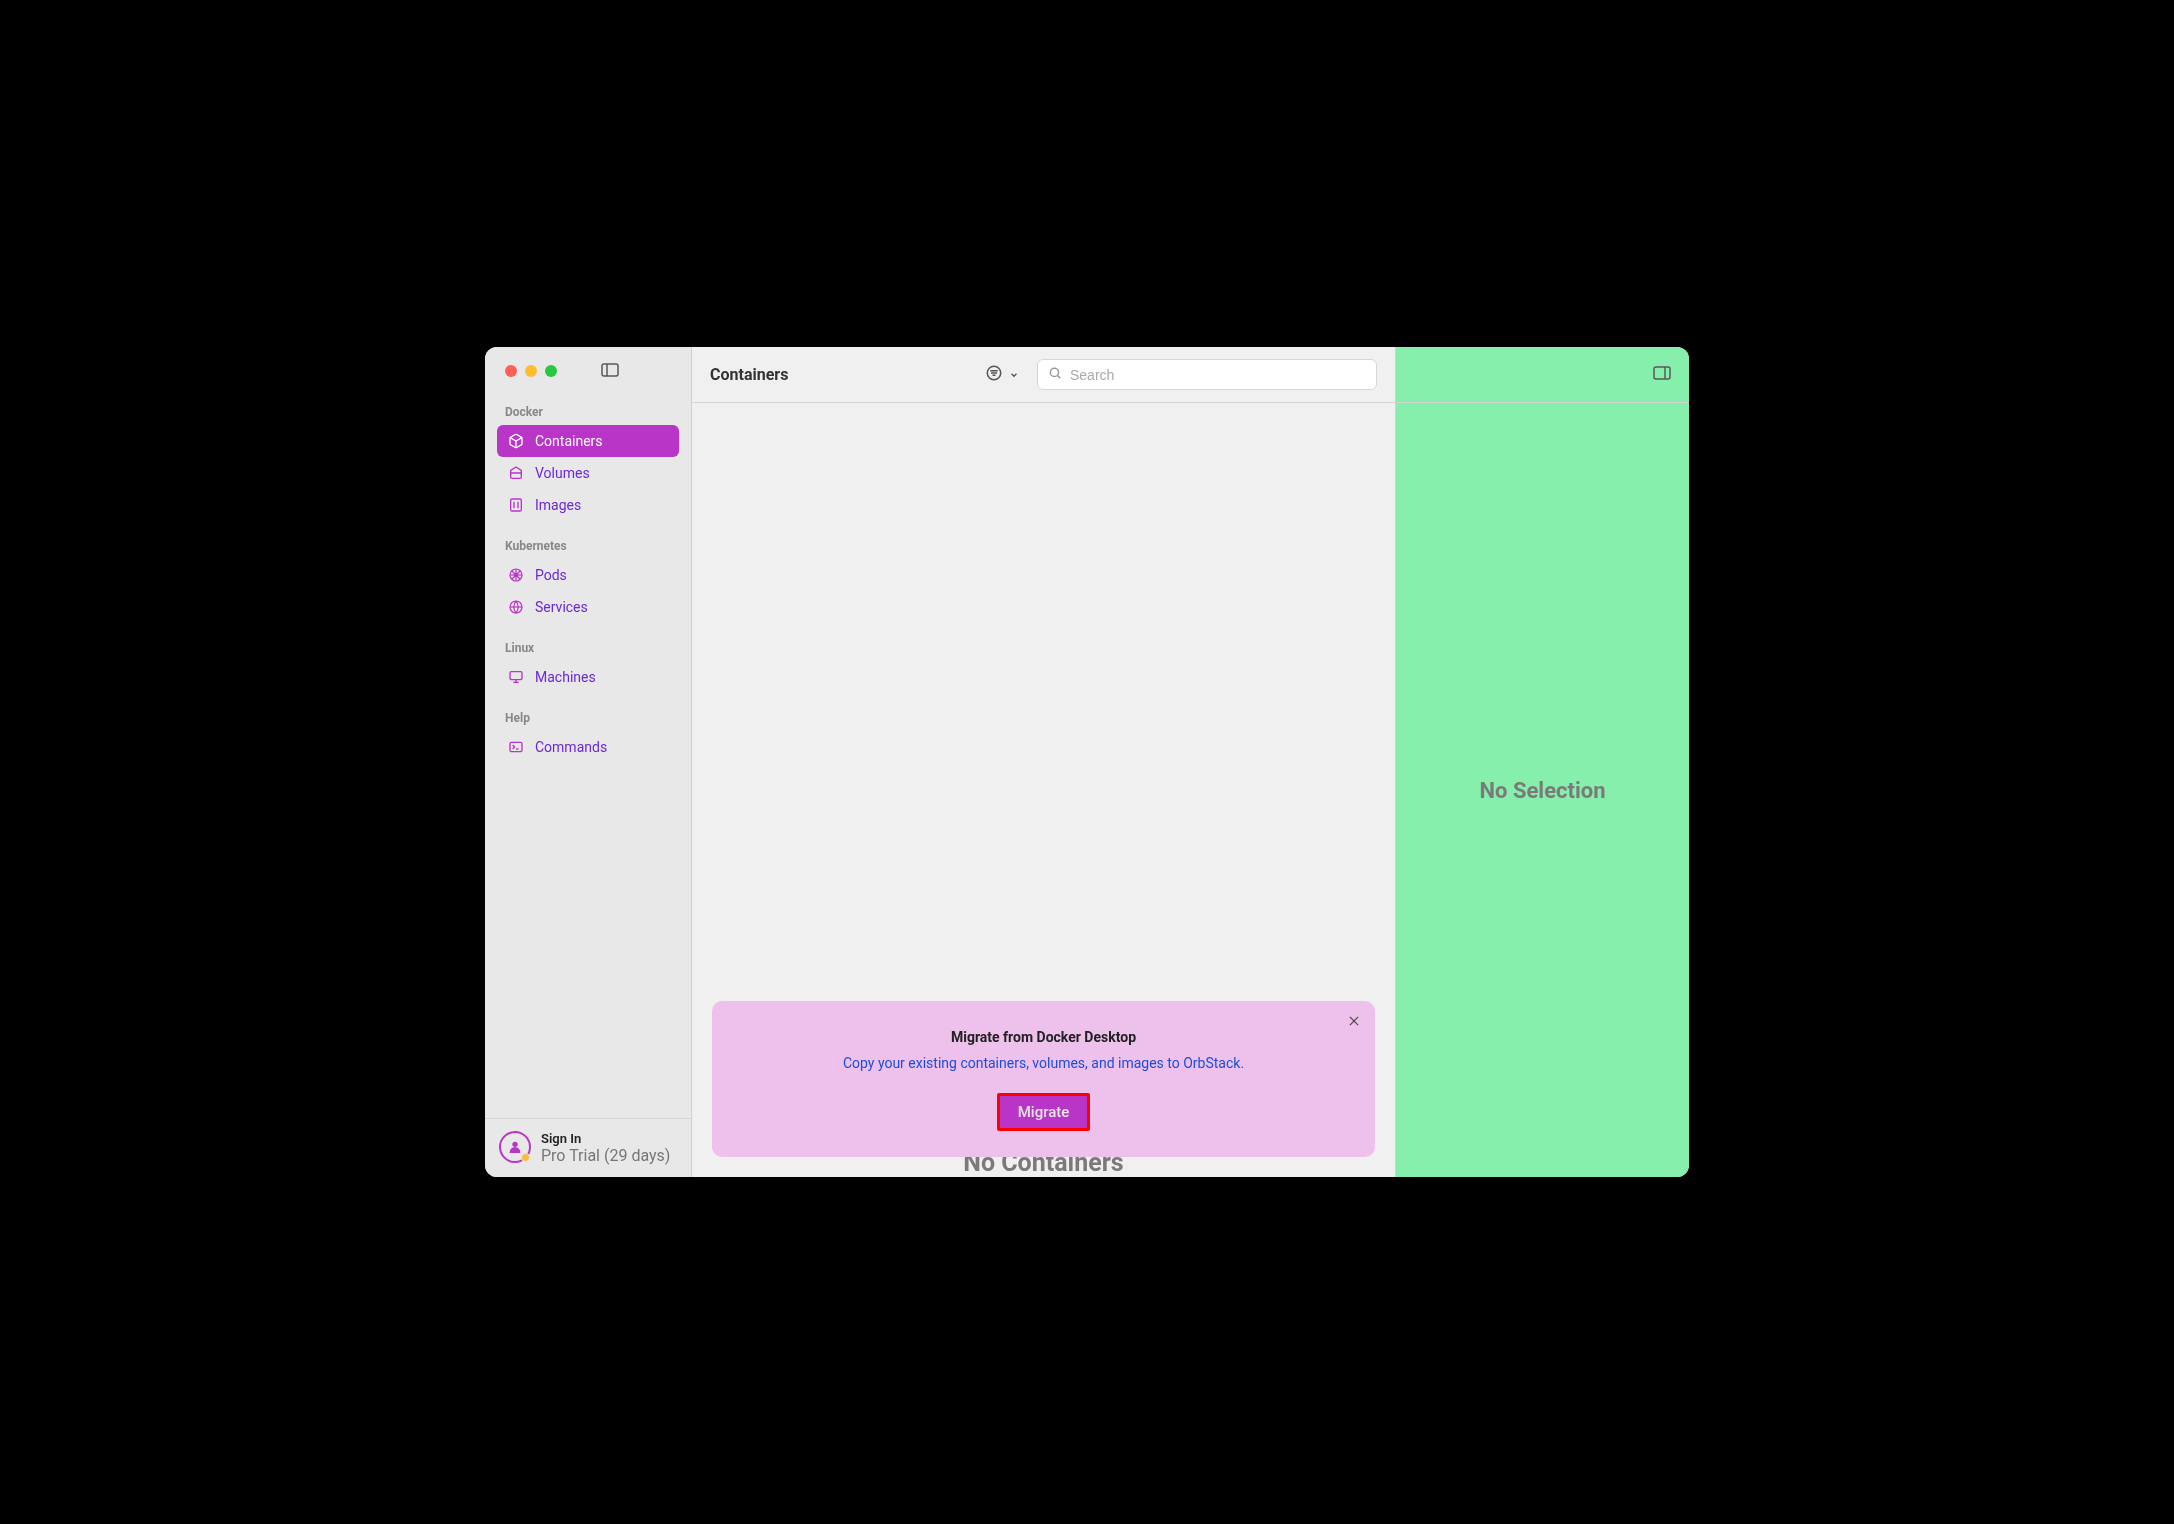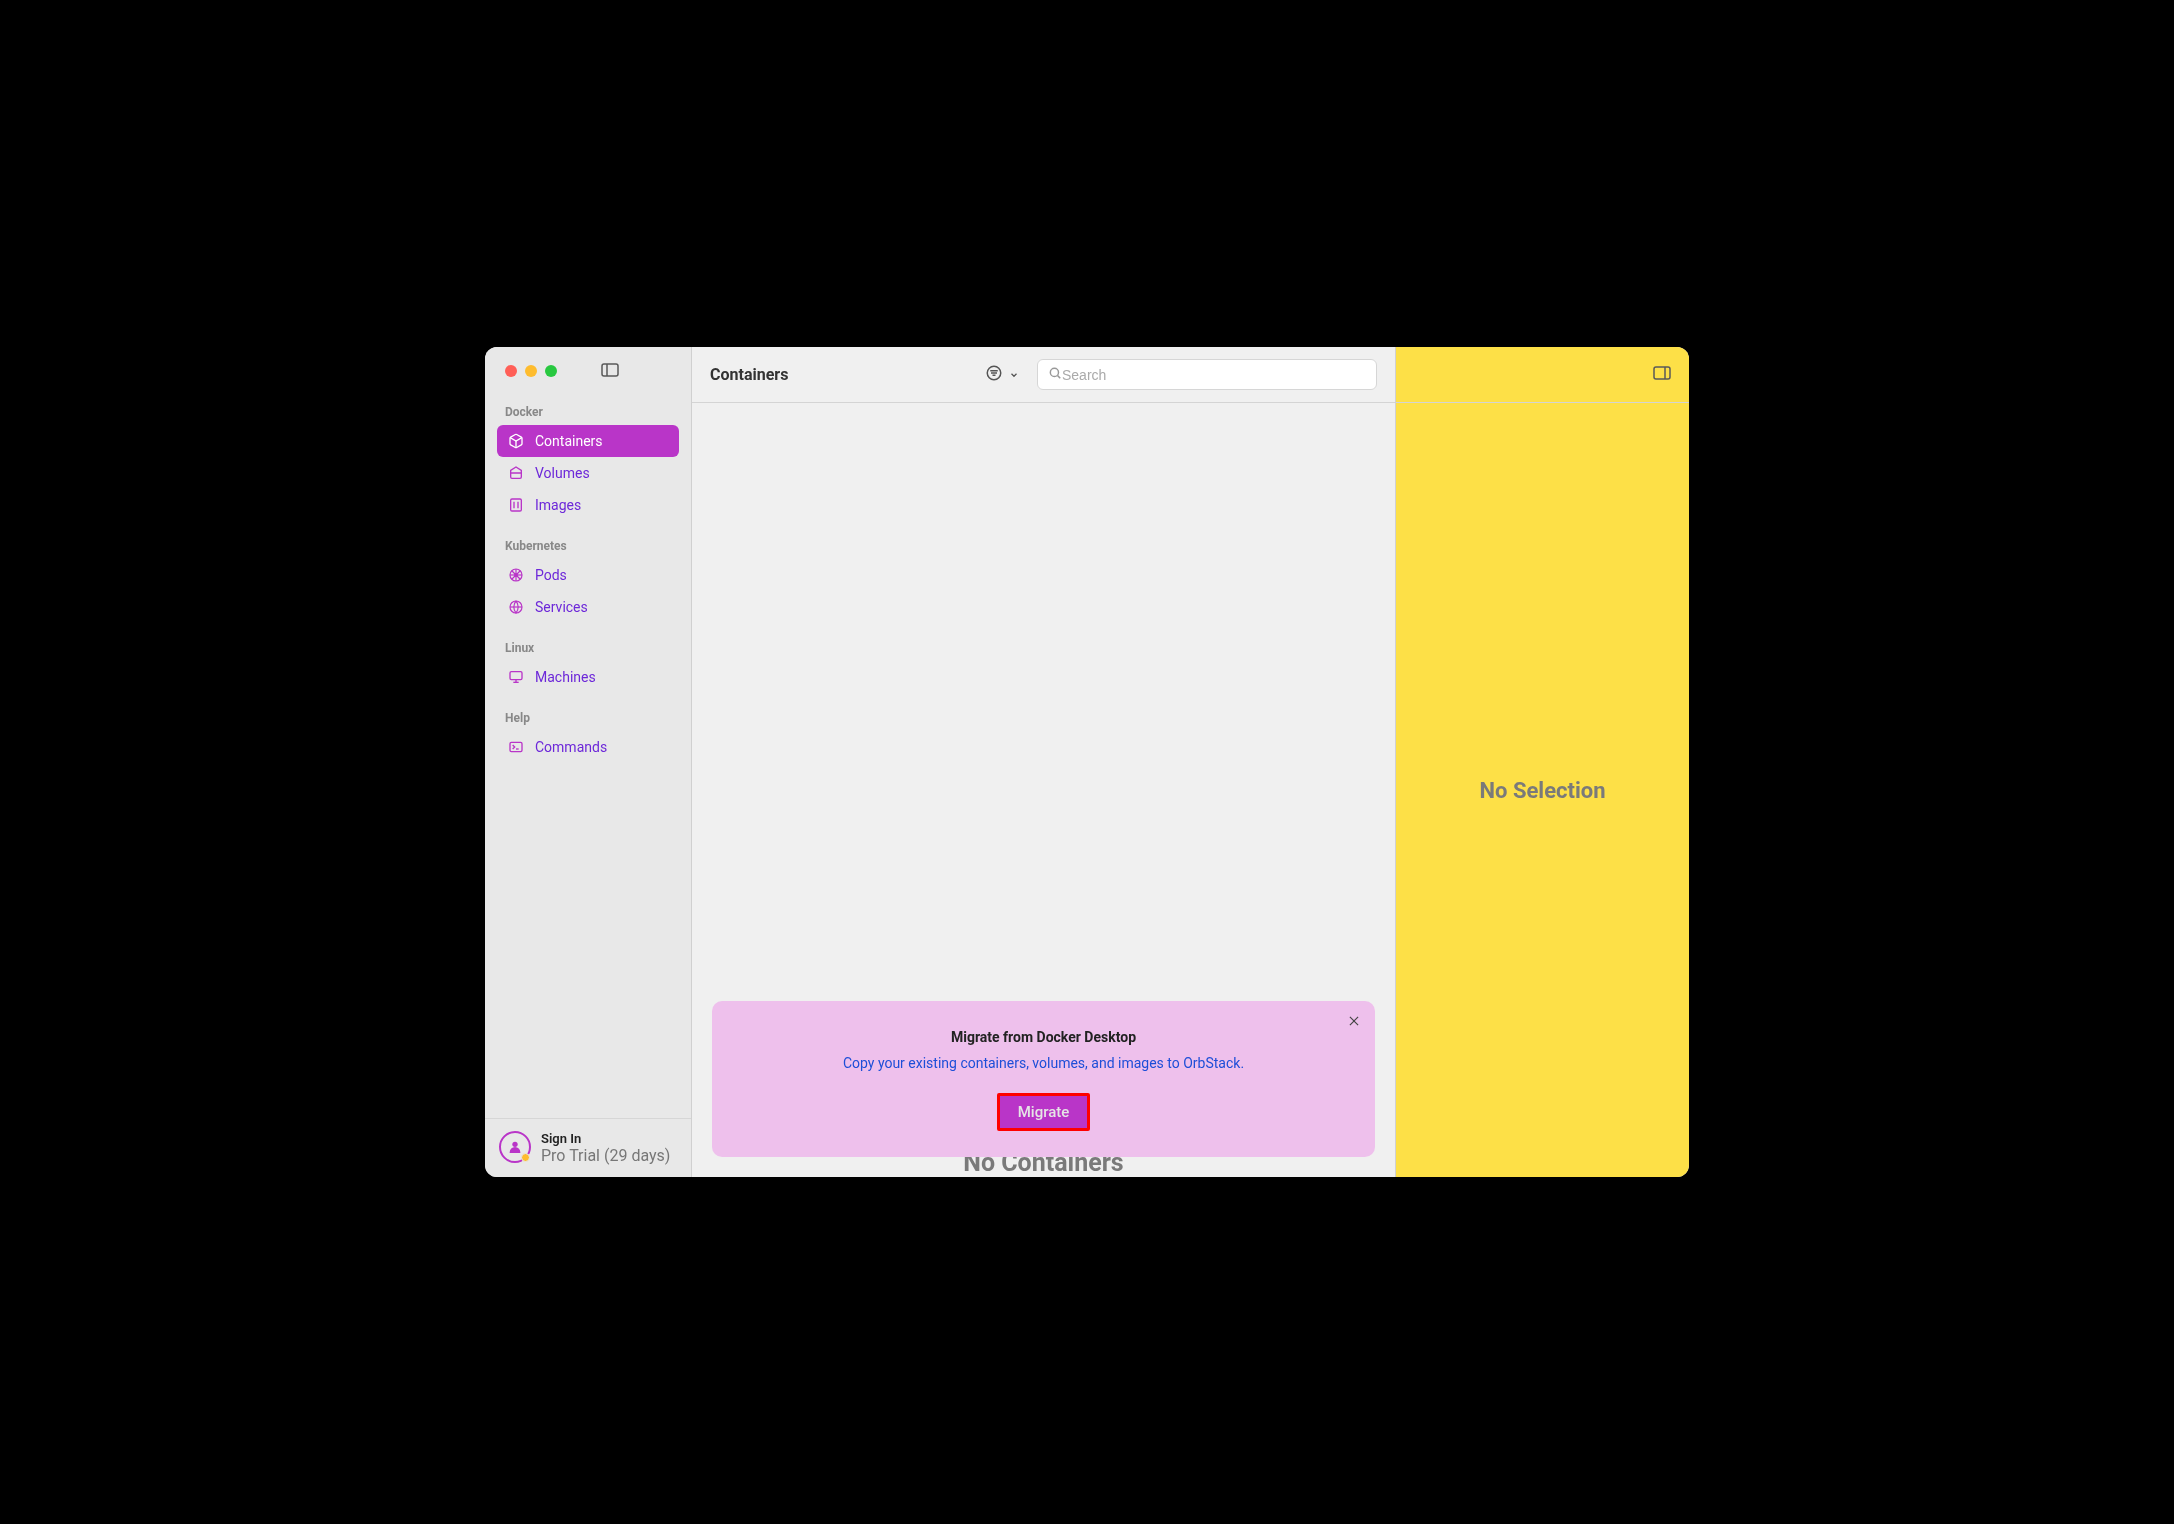--- a/index.html
+++ b/index.html
@@ -130,21 +130,21 @@
       display: flex;
       align-items: center;
       gap: 6px;
       color: #555;
       cursor: pointer;
       padding: 4px;
     }
     .search-field {
       display: flex;
       align-items: center;
-      gap: 0;
+      gap: 8px;
       background: #fff;
       border: 1px solid #d6d6d6;
       border-radius: 6px;
       padding: 5px 10px;
       width: 340px;
     }
     .search-field input {
       border: none;
       outline: none;
       font-size: 14px;
@@ -206,21 +206,21 @@
       border: 3px solid #f00;
       padding: 7px 18px;
       border-radius: 2px;
       font-size: 15px;
       font-weight: 500;
       cursor: pointer;
     }
     
     .detail-pane {
       width: 293px;
-      background: #fde047;
+      background: #86efac;
       display: flex;
       flex-direction: column;
     }
     .detail-toolbar {
       height: 56px;
       display: flex;
       align-items: center;
       justify-content: flex-end;
       padding: 0 18px;
       border-bottom: 1px solid #d4d4d4;

